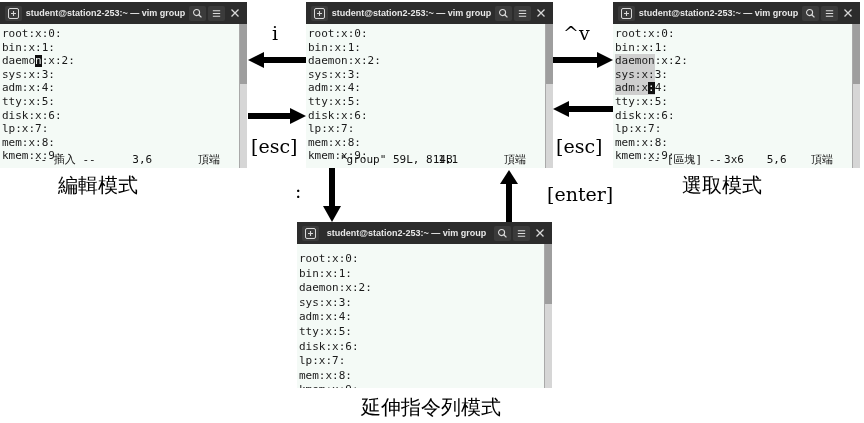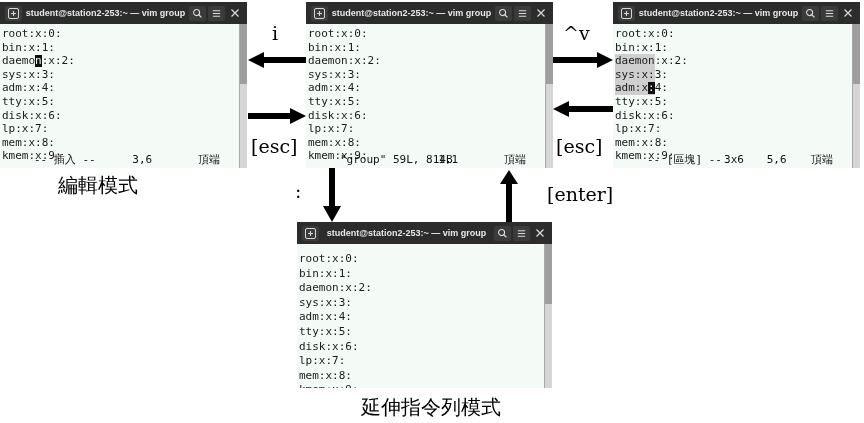--- a/index.html
+++ b/index.html
@@ -289,20 +289,21 @@
         <span class="st-left">-- [區塊] --</span>
         <span class="st-mid">3x6</span>
         <span class="st-mid2">5,6</span>
         <span class="st-right">頂端</span>
       </div>
       <div class="scrollbar">
         <div class="scroll-thumb"></div>
       </div>
     </div>
   </div>
+  <div class="cjk-label" style="left:682px; top:172px;">選取模式</div>
 
   <div class="term" style="left:297px; top:222px; width:255px; height:166px;">
     <div class="titlebar">
       <div class="tb-btn boxed">
         <svg width="11" height="11" viewBox="0 0 11 11">
             <rect x="0.5" y="0.5" width="10" height="10" rx="1.5" fill="none" stroke="#d8d8d8" stroke-width="1"></rect>
             <path d="M5.5 3 v5 M3 5.5 h5" stroke="#d8d8d8" stroke-width="1.1"></path>
           </svg>
       </div>
       <div class="tb-title">student@station2-253:~ — vim group</div>

